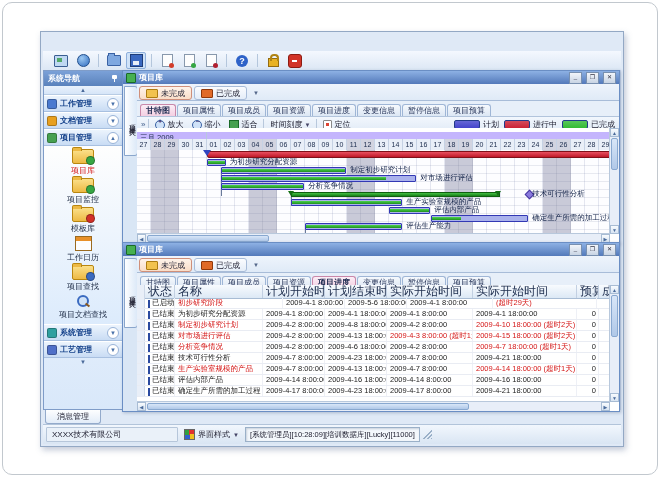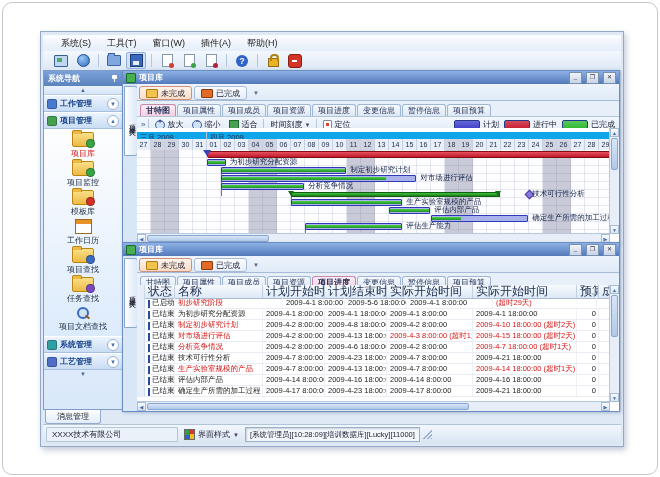--- a/index.html
+++ b/index.html
@@ -85,21 +85,21 @@
   .gi.zo{background:#cfe2f8;border:1px solid #3a62a4;position:relative;}
   .gi.zo:after{content:"−";position:absolute;left:2px;top:-2.5px;font-size:7px;color:#204;}
   .gi.fit{border-radius:0;background:#46a050;border:1px solid #1a6a28;width:8px;height:7px;}
   .gi.loc{border-radius:1px;background:#fff;border:1px solid #888;width:7px;height:8px;}
   .gi.loc:after{content:"";position:absolute;margin:2px;width:3px;height:3px;background:#d43;display:block;}
   .dd{font-size:6px;color:#446;}
   .legend{margin-left:auto;display:flex;align-items:center;gap:5px;}
   .lg{display:flex;align-items:center;gap:3px;}
   .lg .sw{width:24px;height:7px;border:1px solid #223a8a;border-radius:2px;}
   .gantt{position:absolute;left:0;top:44px;right:0;bottom:0;background:#fff;}
-  .gmonths{position:absolute;left:0;top:4px;height:11px;right:9px;background:#0ea5e9;border-bottom:1px solid #b8c8de;overflow:hidden;}
+  .gmonths{position:absolute;left:0;top:4px;height:11px;right:9px;background:#c4b5fd;border-bottom:1px solid #b8c8de;overflow:hidden;}
   .gmon{position:absolute;top:0;height:11px;line-height:11px;font-size:7.5px;color:#203050;padding-left:3px;border-right:1px solid #b8c8de;box-sizing:border-box;}
   .gdays{position:absolute;left:0;top:11px;height:11px;right:9px;background:#e9eff8;border-bottom:1px solid #b8c8de;overflow:hidden;}
   .gday{position:absolute;top:0;width:14px;height:11px;line-height:11px;font-size:7px;text-align:center;color:#203050;border-right:1px solid #c6d2e4;box-sizing:border-box;}
   .gday.wk{background:#d2d4e0;}
   .gbody{position:absolute;left:0;top:22px;right:9px;bottom:9px;overflow:hidden;background:#fff;}
   .gcol{position:absolute;top:0;bottom:0;width:14px;border-right:1px solid #e4e6f0;box-sizing:border-box;background:#fdfdff;}
   .gcol.wk{background:#c9cad8;border-right-color:#babccc;}
   .rowlines{position:absolute;left:0;top:0;right:0;bottom:0;background:repeating-linear-gradient(#0000 0 7px,rgba(100,110,150,.14) 7px 8px);}
   .bar-red{position:absolute;height:5px;background:linear-gradient(#e85060,#c01828);border:1px solid #801018;border-radius:2px;}
   .flagm{position:absolute;width:0;height:0;border-left:4px solid transparent;border-right:4px solid transparent;border-top:6px solid #3346c0;}
@@ -135,27 +135,20 @@
   .style-ic{width:9px;height:9px;background:conic-gradient(#e03030 0 25%,#f0c020 0 50%,#3060d0 0 75%,#30a040 0);border:1px solid #666;}
   .st-session{height:13px;line-height:13px;border:1px solid #9ab0c8;background:#f4f8fc;padding:0 4px;font-size:7.5px;box-shadow:inset 1px 1px 2px rgba(100,120,150,.3);}
   .grip{width:9px;height:9px;background:linear-gradient(135deg,#0000 50%,#9ab0c8 50% 60%,#0000 60% 70%,#9ab0c8 70% 80%,#0000 80% 90%,#9ab0c8 90%);}
 </style>
 </head>
 <body>
 
 <div class="frame"></div>
 <div class="app">
 
-  <div class="menubar" id="menubar">
-      <span class="menu-item">系统(S)</span>
-      <span class="menu-item">工具(T)</span>
-      <span class="menu-item">窗口(W)</span>
-      <span class="menu-item">插件(A)</span>
-      <span class="menu-item">帮助(H)</span>
-    </div>
   <div class="toolbar" id="toolbar">
       <div class="tb-btn">
         <span class="ic ic-monitor"></span>
       </div>
       <div class="tb-btn">
         <span class="ic ic-globe"></span>
       </div>
       <div class="tb-sep"></div>
       <div class="tb-btn">
         <span class="ic ic-folder2"></span>
@@ -192,20 +185,25 @@
       <span class="pin-ic"></span>
     </div>
     <div class="sb-collapse">▲</div>
     <div id="sb-top">
         <div class="sb-sec">
           <span class="sec-ic" style="background: rgb(74, 122, 208);"></span>
           <span>工作管理</span>
           <span class="sec-chev">▼</span>
         </div>
         <div class="sb-sec">
+          <span class="sec-ic" style="background: rgb(232, 160, 32);"></span>
+          <span>文档管理</span>
+          <span class="sec-chev">▼</span>
+        </div>
+        <div class="sb-sec">
           <span class="sec-ic" style="background: rgb(70, 160, 80);"></span>
           <span>项目管理</span>
           <span class="sec-chev">▲</span>
         </div>
       </div>
     <div class="sb-items" id="sb-items">
         <div class="sb-item sel">
           <span class="fold">
             <span class="fbadge" style="background: rgb(54, 166, 66);"></span>
           </span>
@@ -225,26 +223,20 @@
         </div>
         <div class="sb-item">
           <span class="cal-ic"></span>
           <span class="lbl">工作日历</span>
         </div>
         <div class="sb-item">
           <span class="fold">
             <span class="fbadge" style="background: rgb(58, 106, 192);"></span>
           </span>
           <span class="lbl">项目查找</span>
-        </div>
-        <div class="sb-item">
-          <span class="fold">
-            <span class="fbadge" style="background: rgb(122, 74, 192);"></span>
-          </span>
-          <span class="lbl">任务查找</span>
         </div>
         <div class="sb-item">
           <span class="mag-ic"></span>
           <span class="lbl">项目文档查找</span>
         </div>
       </div>
     <div id="sb-bottom">
         <div class="sb-sec">
           <span class="sec-ic" style="background: rgb(48, 160, 160);"></span>
           <span>系统管理</span>
@@ -330,21 +322,20 @@
                 </div>
                 <div class="lg">
                   <span class="sw" style="background: linear-gradient(rgba(51, 187, 51, 0.8), rgb(51, 187, 51));"></span>
                   <span>已完成</span>
                 </div>
               </div>
             </div>
           <div class="gantt">
             <div class="gmonths" id="gmonths">
                 <div class="gmon" style="left: 0px; width: 70px;">三月 2009</div>
-                <div class="gmon" style="left: 70px; width: 406px;">四月 2009</div>
               </div>
             <div class="gdays" id="gdays">
                 <div class="gday" style="left: 0px;">27</div>
                 <div class="gday wk" style="left: 14px;">28</div>
                 <div class="gday wk" style="left: 28px;">29</div>
                 <div class="gday" style="left: 42px;">30</div>
                 <div class="gday" style="left: 56px;">31</div>
                 <div class="gday" style="left: 70px;">01</div>
                 <div class="gday" style="left: 84px;">02</div>
                 <div class="gday" style="left: 98px;">03</div>

